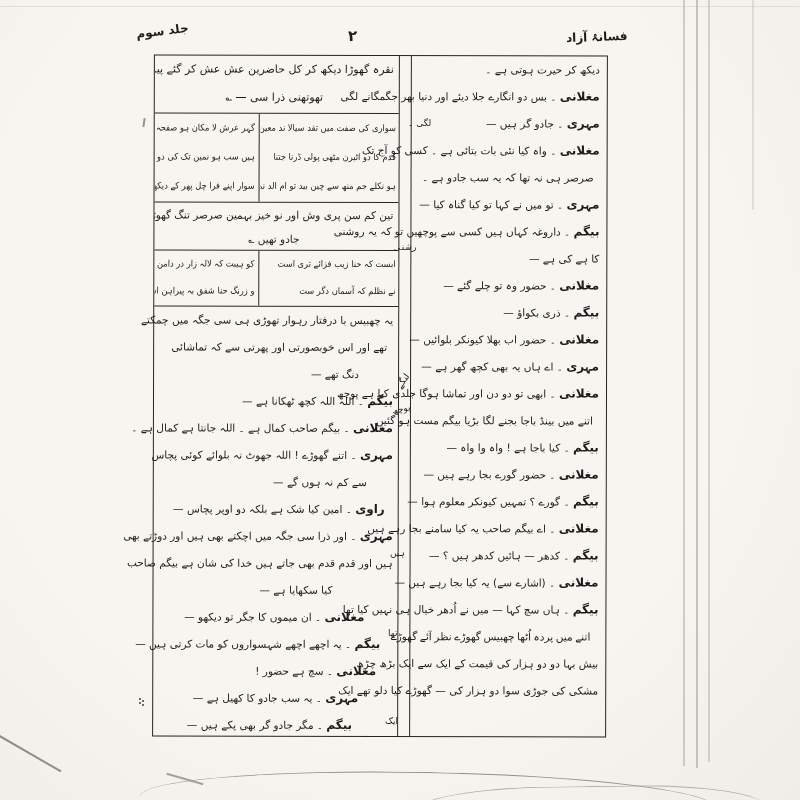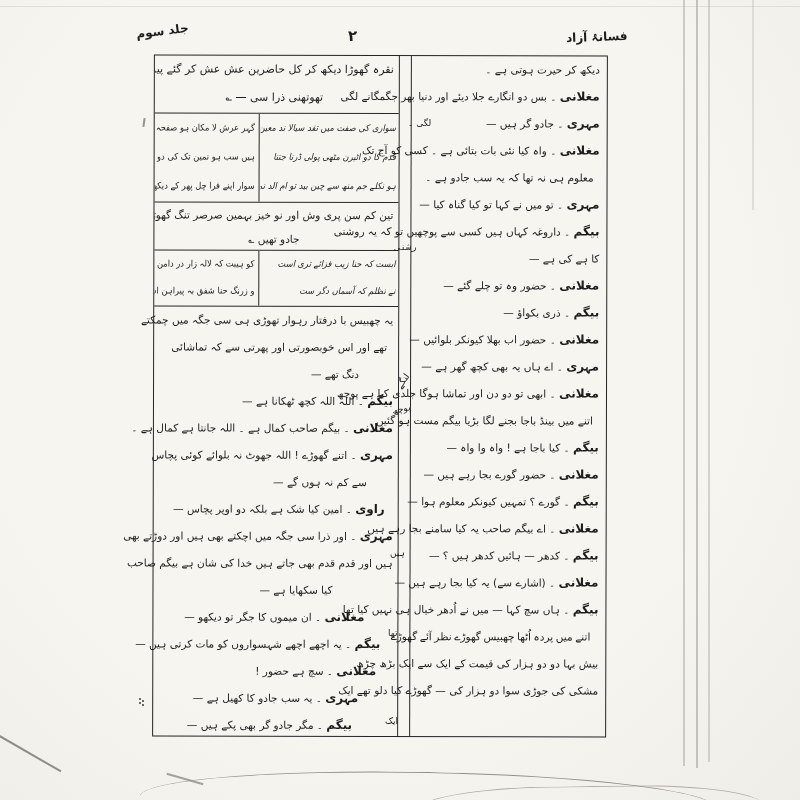--- a/index.html
+++ b/index.html
@@ -46,21 +46,21 @@
   }
   .spk{font-weight:bold;font-size:12px;}
   .sec{position:relative;border-bottom:1.5px solid #262626;overflow:hidden;}
   .intro{height:57px;}
   .intro .line{height:28px;line-height:28px;font-size:11px;}
   .intro .c{text-align:center;}
   .verse1{height:88px;}
   .verse2{height:55px;}
   .vdiv{position:absolute;left:104px;top:0;bottom:0;width:1.4px;background:#262626;}
   .vcell{position:absolute;top:0;bottom:0;overflow:hidden;}
-  .vr{right:0;left:106px;font-style:italic;}
+  .vr{right:0;left:106px;}
   .vl{left:0;width:103px;}
   .vcell .line{font-size:9px;padding-right:3px;padding-left:2px;transform:scaleX(.92);transform-origin:right center;}
   .verse1 .line{height:29px;line-height:29px;}
   .verse2 .line{height:27px;line-height:27px;}
   .mid{height:47px;}
   .mid .line{height:24px;line-height:24px;font-size:10.5px;text-align:center;}
   .prose{position:relative;}
   .prose .line{font-size:10.5px;}
   .mword{position:absolute;font-size:9px;color:#1c1c1c;direction:rtl;white-space:nowrap;}
   .speck{position:absolute;background:#6b6962;}
@@ -130,21 +130,21 @@
           <div class="line" style="padding-right: 39px;"><span class="spk">مہری</span> ۔ یہ سب جادو کا کھیل ہے —</div>
           <div class="line" style="padding-right: 45px;"><span class="spk">بیگم</span> ۔ مگر جادو گر بھی پکے ہیں —</div>
         </div>
     </div>
 
     <div class="colr" id="colr">
         <div class="line">دیکھ کر حیرت ہوتی ہے ۔</div>
         <div class="line"><span class="spk">مغلانی</span> ۔ بس دو انگارے جلا دیئے اور دنیا بھر جگمگانے لگی</div>
         <div class="line"><span class="spk">مہری</span> ۔ جادو گر ہیں —</div>
         <div class="line"><span class="spk">مغلانی</span> ۔ واہ کیا نئی بات بتائی ہے ۔ کسی کو آج تک</div>
-        <div class="line" style="padding-right: 11px;">معلوم ہی نہ تھا کہ یہ سب جادو ہے ۔</div>
+        <div class="line" style="padding-right: 11px;">صرصر ہی نہ تھا کہ یہ سب جادو ہے ۔</div>
         <div class="line"><span class="spk">مہری</span> ۔ تو میں نے کہا تو کیا گناہ کیا —</div>
         <div class="line"><span class="spk">بیگم</span> ۔ داروغہ کہاں ہیں کسی سے پوچھیں تو کہ یہ روشنی</div>
         <div class="line">کا ہے کی ہے —</div>
         <div class="line"><span class="spk">مغلانی</span> ۔ حضور وہ تو چلے گئے —</div>
         <div class="line"><span class="spk">بیگم</span> ۔ ذری بکواؤ —</div>
         <div class="line"><span class="spk">مغلانی</span> ۔ حضور اب بھلا کیونکر بلوائیں —</div>
         <div class="line"><span class="spk">مہری</span> ۔ اے ہاں یہ بھی کچھ گھر ہے —</div>
         <div class="line"><span class="spk">مغلانی</span> ۔ ابھی تو دو دن اور تماشا ہوگا جلدی کیا ہے پوچھ</div>
         <div class="line" style="padding-right: 11px;">اتنے میں بینڈ باجا بجنے لگا بڑیا بیگم مست ہو گئیں</div>
         <div class="line"><span class="spk">بیگم</span> ۔ کیا باجا ہے ! واہ وا واہ —</div>

